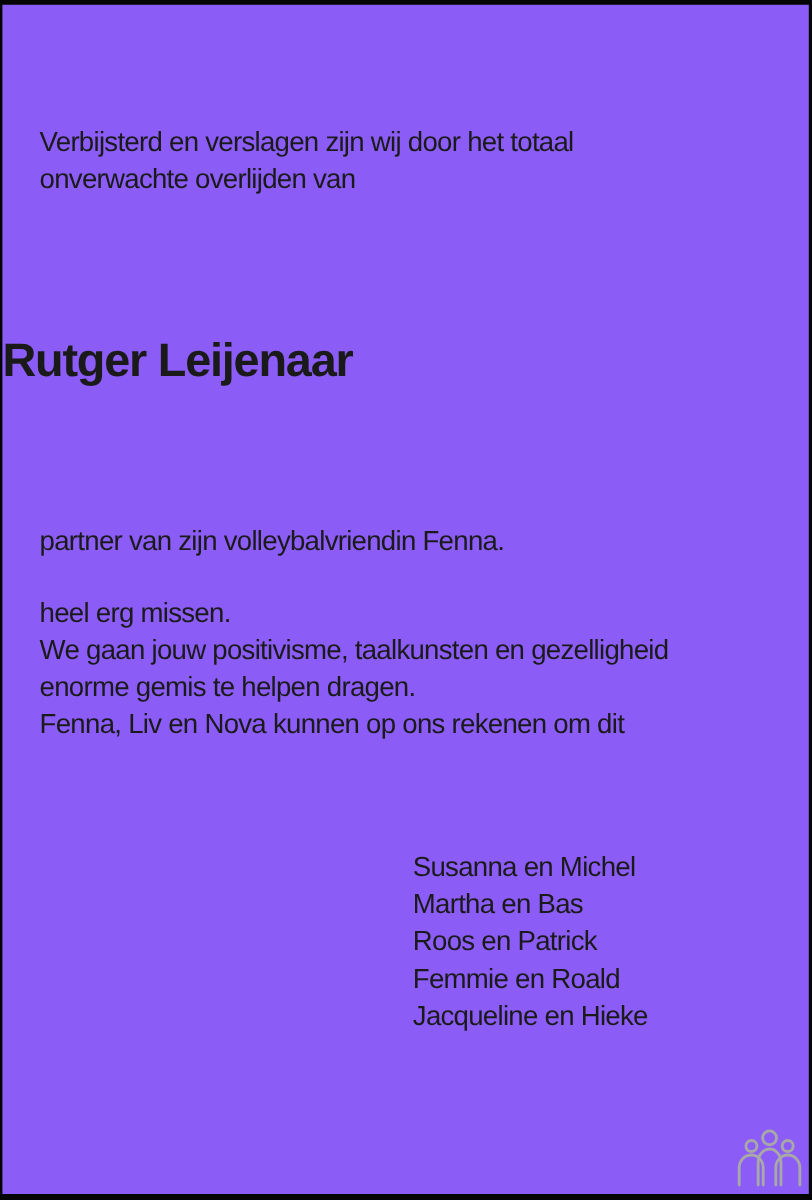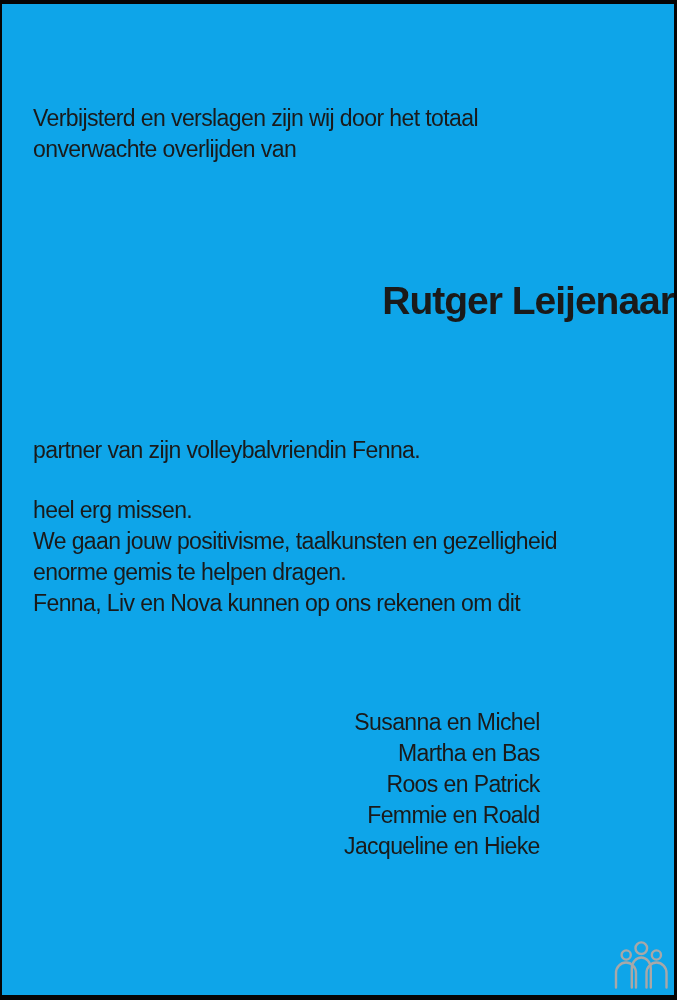--- a/index.html
+++ b/index.html
@@ -1,21 +1,21 @@
 <!DOCTYPE html>
 <html><head>
 <meta charset="utf-8">
 <style>
   html, body { margin: 0; padding: 0; background: #ffffff; }
   .card {
     position: relative;
     width: 677px;
     height: 1000px;
     box-sizing: border-box;
-    background: #0ea5e9;
+    background: #8b5cf6;
     border-style: solid;
     border-color: #050505;
     border-width: 4px 3px 5px 2px;
     font-family: "Liberation Sans", sans-serif;
     color: #1a1a1a;
     overflow: hidden;
   }
   .intro {
     position: absolute;
     left: 31px;
@@ -23,21 +23,21 @@
     font-size: 23px;
     line-height: 31px;
     letter-spacing: -0.6px;
   }
   .deceased {
     position: absolute;
     left: 0;
     right: 0;
     top: 274px;
     margin: 0;
-    text-align: right;
+    text-align: left;
     font-size: 39px;
     line-height: 46px;
     font-weight: 700;
     letter-spacing: -1px;
   }
   .relation {
     position: absolute;
     left: 31px;
     top: 431px;
     font-size: 23px;
@@ -52,21 +52,20 @@
     line-height: 31px;
     letter-spacing: -0.6px;
   }
   .signatures {
     position: absolute;
     left: 342px;
     top: 703px;
     font-size: 23px;
     line-height: 31px;
     letter-spacing: -0.6px;
-    text-align: right;
   }
   .logo {
     position: absolute;
     left: 611px;
     top: 936px;
     width: 57px;
     height: 51px;
   }
   .logo svg { display: block; width: 100%; height: 100%; }
 </style>

